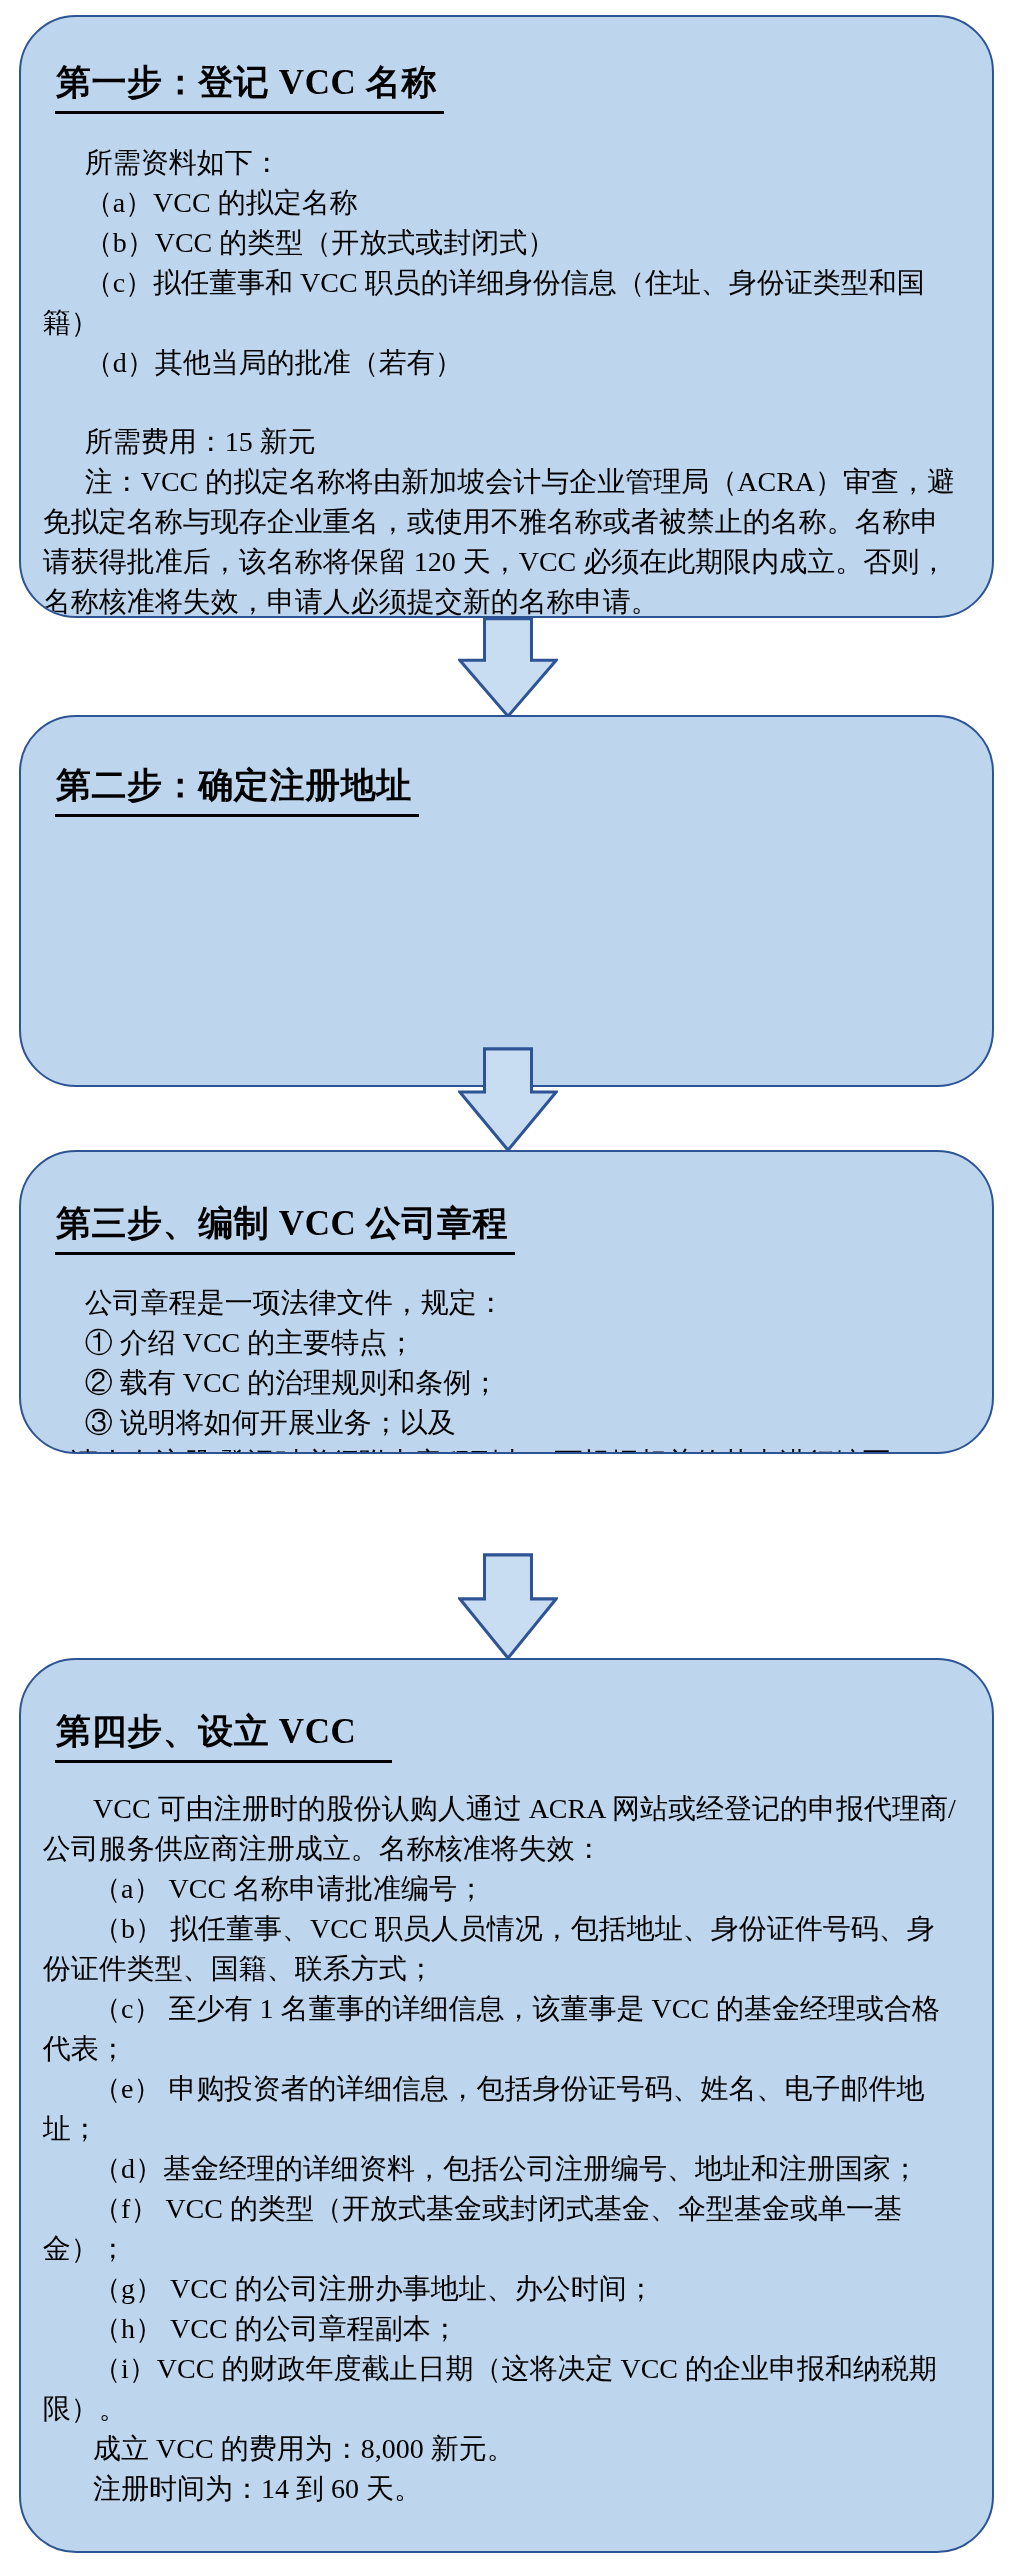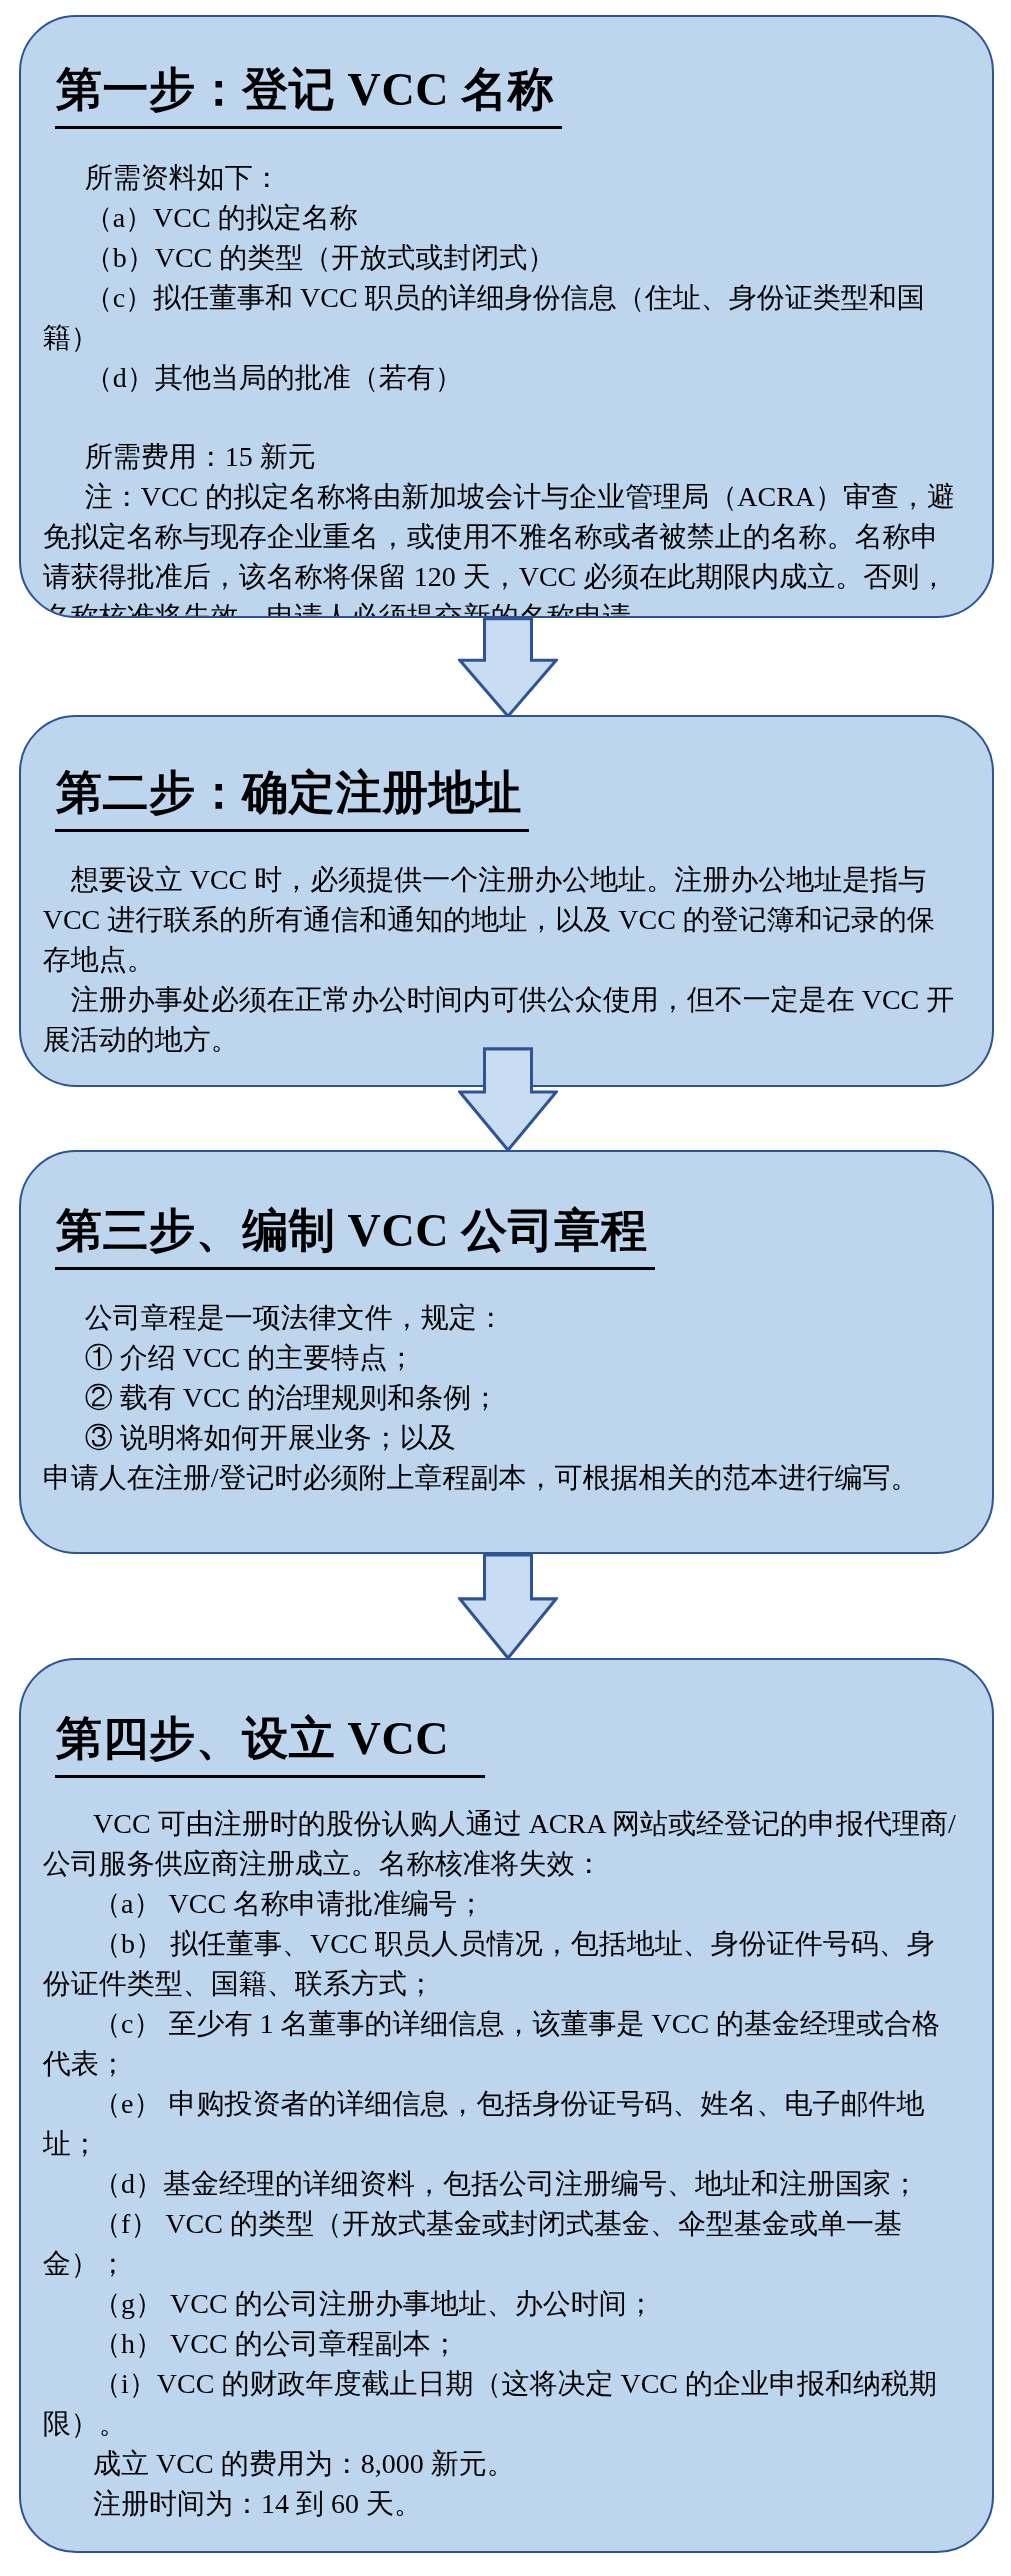--- a/index.html
+++ b/index.html
@@ -8,30 +8,30 @@
     width:1012px;height:2576px;position:relative;background:#ffffff;
     font-family:"Liberation Serif","DejaVu Serif",serif;color:#000;
   }
   .box{
     position:absolute;left:18.7px;width:975px;
     background:#BDD6EE;border:2.4px solid #2E5496;border-radius:57px;
     padding:0 30px 0 22px;overflow:hidden;
   }
   #step1{top:15px;height:603px}
   #step2{top:715px;height:372px}
-  #step3{top:1150px;height:404px}
+  #step3{top:1150px;height:304px}
   #step4{top:1658px;height:895px}
 
   .arrow{position:absolute;left:458px;width:100px}
   #arrow1{top:617px;height:101px}
   #arrow2{top:1047px;height:105px}
   #arrow3{top:1553px;height:107px}
   .arrow polygon{fill:#C9DDF2;stroke:#2E5496;stroke-width:5;stroke-linejoin:miter}
 
-  .title{font-size:46px;font-weight:700;margin:0 0 0 12px;letter-spacing:0.6px}
+  .title{font-size:35px;font-weight:700;margin:0 0 0 12px;letter-spacing:0.6px}
   .title-text{display:inline-block;border-bottom:3px solid #000;padding:0 7.2px 4.8px 1.2px}
   #step1 .title{margin-top:42px;margin-bottom:29px}
   #step2 .title{margin-top:45px;margin-bottom:28px}
   #step3 .title{margin-top:48px;margin-bottom:28px}
   #step4 .title{margin-top:48px;margin-bottom:26.6px}
   #step4 .title-text{padding-right:36px}
 
   .body{font-size:28px;line-height:40px}
   .line{text-indent:1.5em}
   .para{text-indent:1.0em}
@@ -58,24 +58,20 @@
       <div class="line"><b>注：</b><span>VCC 的拟定名称将由新加坡会计与企业管理局（ACRA）审查，避免拟定名称与现存企业重名，或使用不雅名称或者被禁止的名称。名称申请获得批准后，该名称将保留 120 天，VCC 必须在此期限内成立。否则，名称核准将失效，申请人必须提交新的名称申请。</span></div>
     </div>
   </section>
 
   <svg class="arrow" id="arrow1" viewBox="0 0 166 168" preserveAspectRatio="none">
     <polygon points="44,3 122,3 122,72 163,72 83,165 3,72 44,72"></polygon>
   </svg>
 
   <section class="box" id="step2">
     <h2 class="title"><span class="title-text">第二步：确定注册地址</span></h2>
-    <div class="body">
-      <div class="para"><span>想要设立 VCC 时，必须提供一个注册办公地址。注册办公地址是指与 VCC 进行联系的所有通信和通知的地址，以及 VCC 的登记簿和记录的保存地点。</span></div>
-      <div class="para"><span>注册办事处必须在正常办公时间内可供公众使用，但不一定是在 VCC 开展活动的地方。</span></div>
-    </div>
   </section>
 
   <svg class="arrow" id="arrow2" viewBox="0 0 166 168" preserveAspectRatio="none">
     <polygon points="44,3 122,3 122,72 163,72 83,165 3,72 44,72"></polygon>
   </svg>
 
   <section class="box" id="step3">
     <h2 class="title"><span class="title-text">第三步、编制 VCC 公司章程</span></h2>
     <div class="body">
       <div class="line"><b>公司章程是一项法律文件，规定：</b></div>

